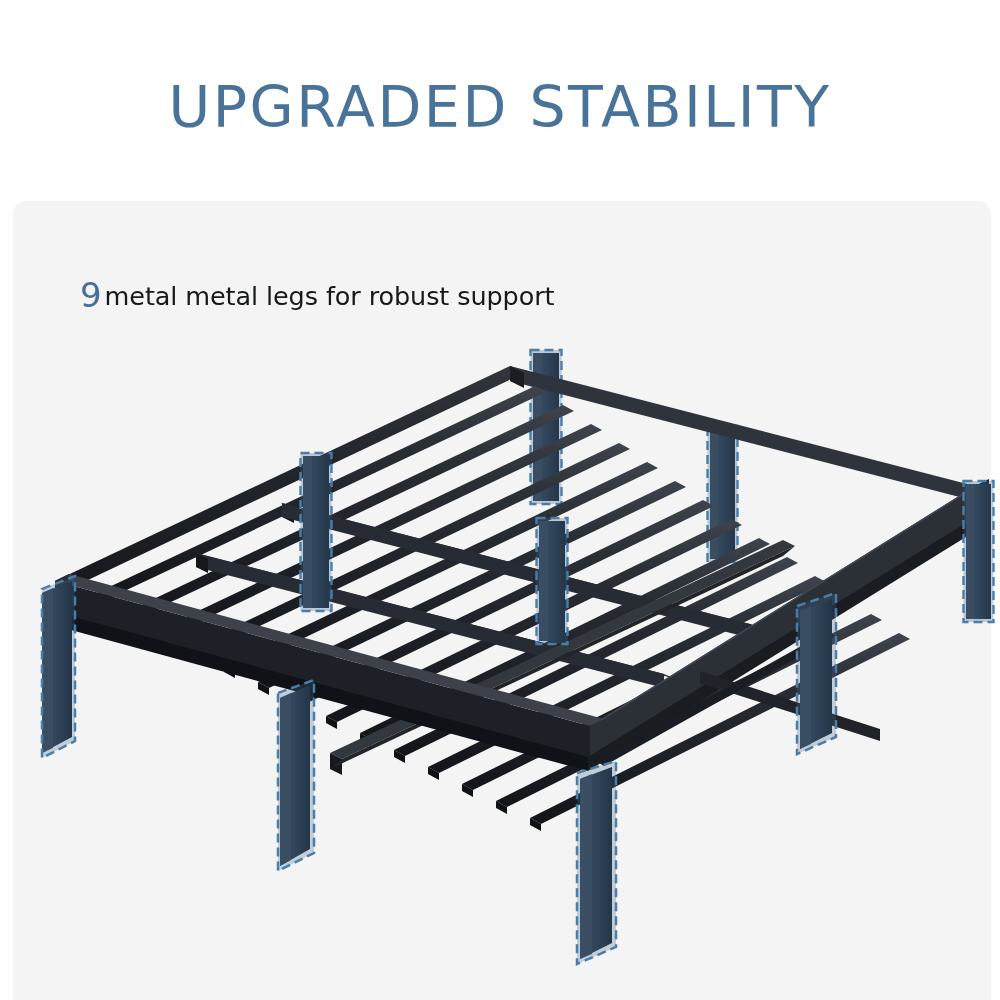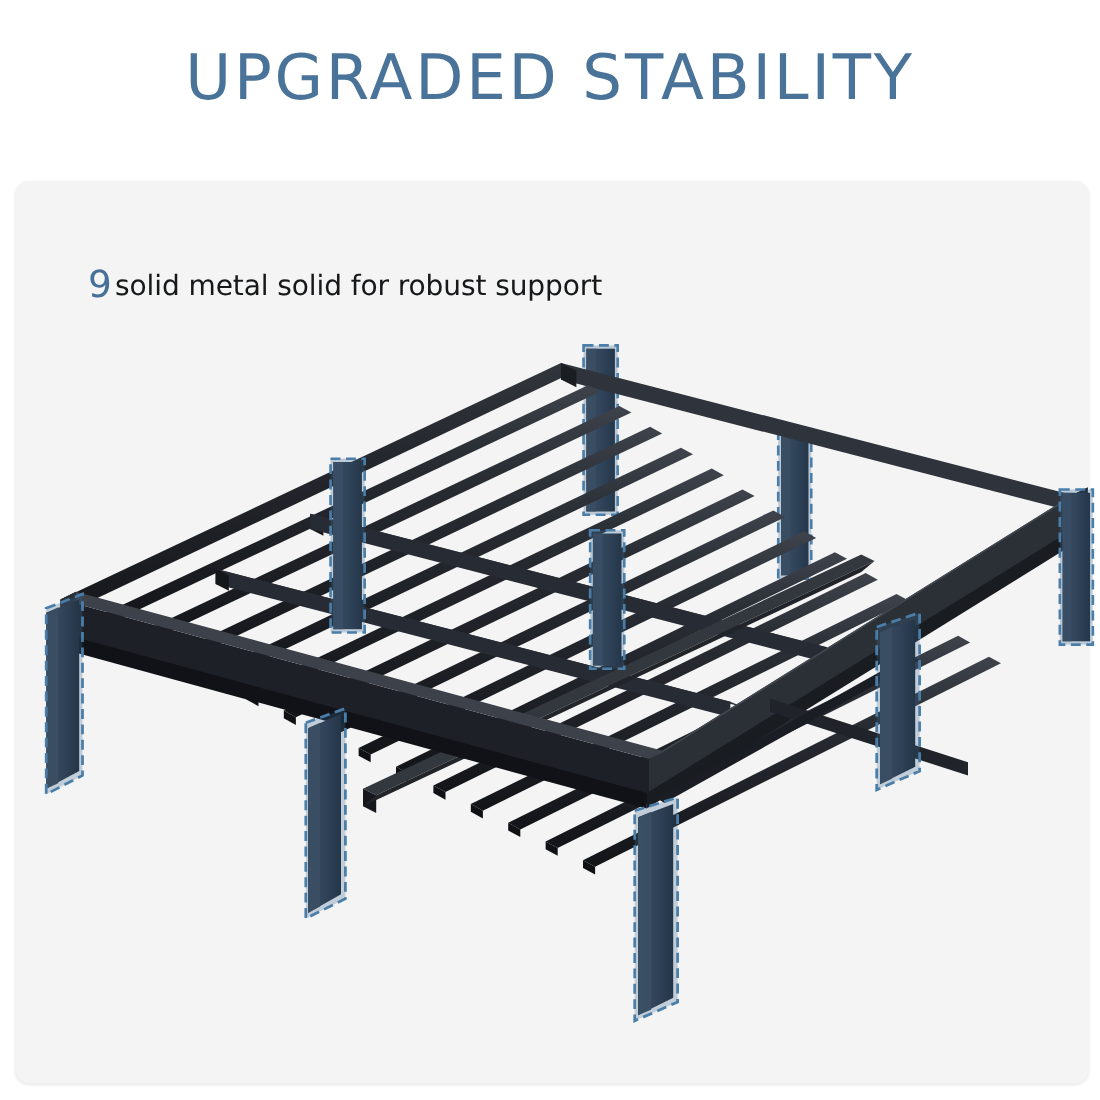--- a/index.html
+++ b/index.html
@@ -3,21 +3,21 @@
 <meta charset="utf-8">
 <style>
   html,body{margin:0;padding:0;}
   body{
     width:1000px;height:1000px;
     background:#ffffff;
     font-family:"Liberation Sans","DejaVu Sans",sans-serif;
     overflow:hidden;
     position:relative;
   }
-  #root{position:absolute;inset:0;}
+  #root{position:absolute;inset:0;margin-top:36px;}
 
   
   .title{
     position:absolute;left:0;top:38px;width:1000px;
     text-align:center;
     font-size:57px;
     letter-spacing:2.5px;
     font-weight:400;
     color:#4a7399;
     font-family:"DejaVu Sans","Liberation Sans",sans-serif;
@@ -62,21 +62,21 @@
 </head>
 <body>
 
 <div id="root">
 
   <div class="title">UPGRADED STABILITY</div>
 
   <div class="card"></div>
 
   <div class="caption">
-    <span class="big-num">9</span><span>solid metal solid for robust support</span>
+    <span class="big-num">9</span><span>metal metal legs for robust support</span>
   </div>
 
   <div class="bedwrap">
   <svg width="1000" height="820" viewBox="0 0 1000 820" xmlns="http://www.w3.org/2000/svg">
     <defs>
       <linearGradient id="gTop" x1="0" y1="0" x2="0.2" y2="1">
         <stop offset="0" stop-color="#3a3e46"></stop>
             <stop offset="0.5" stop-color="#24272d"></stop>
             <stop offset="1" stop-color="#15171b"></stop>
       </linearGradient>

